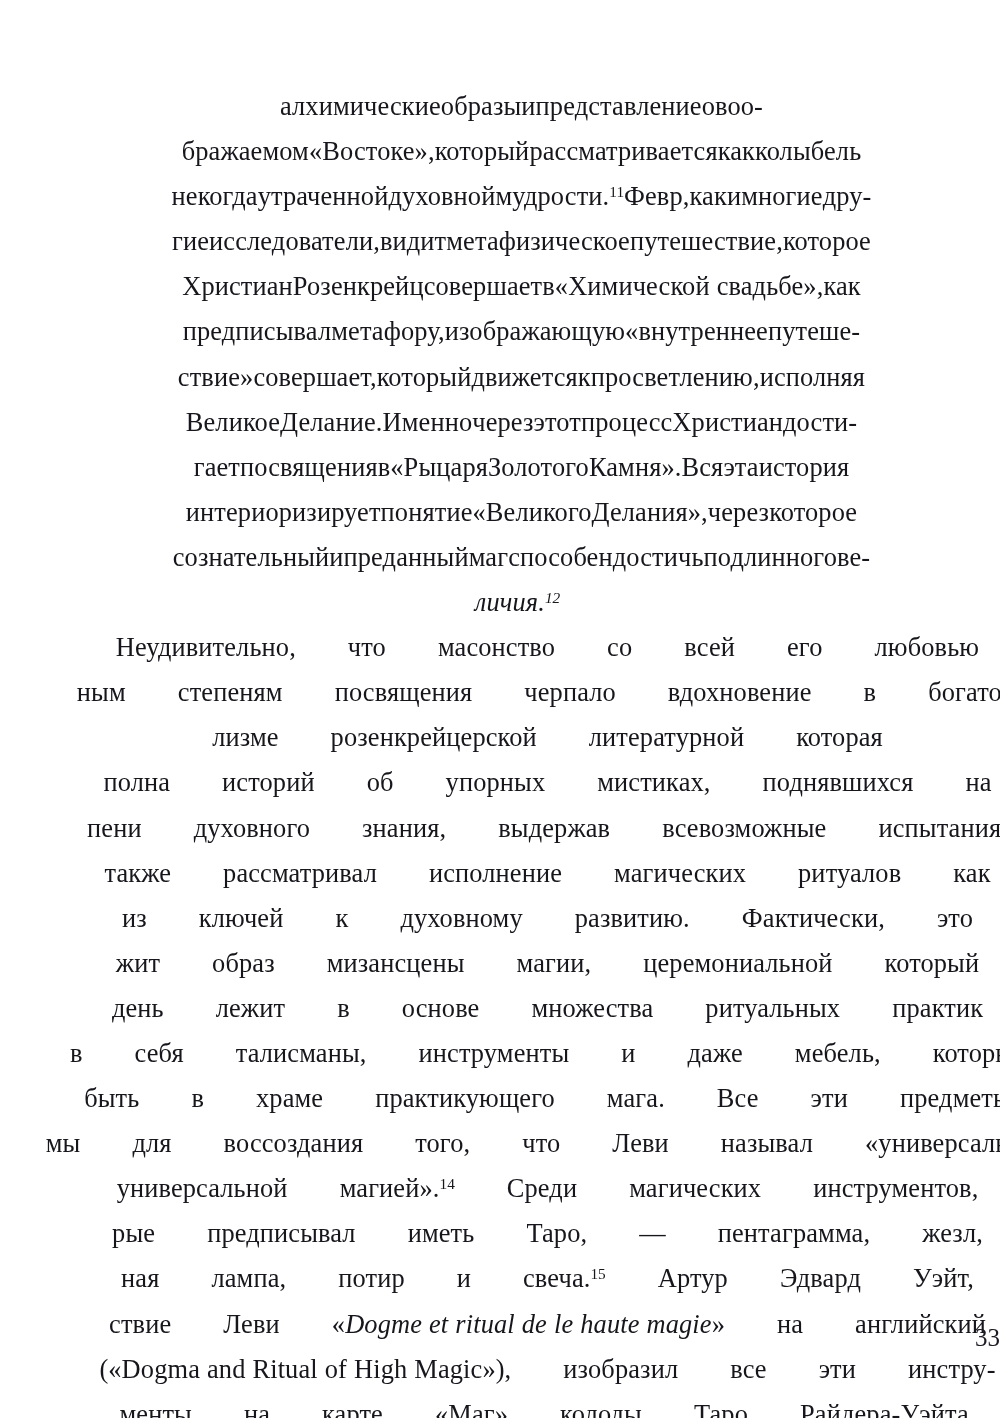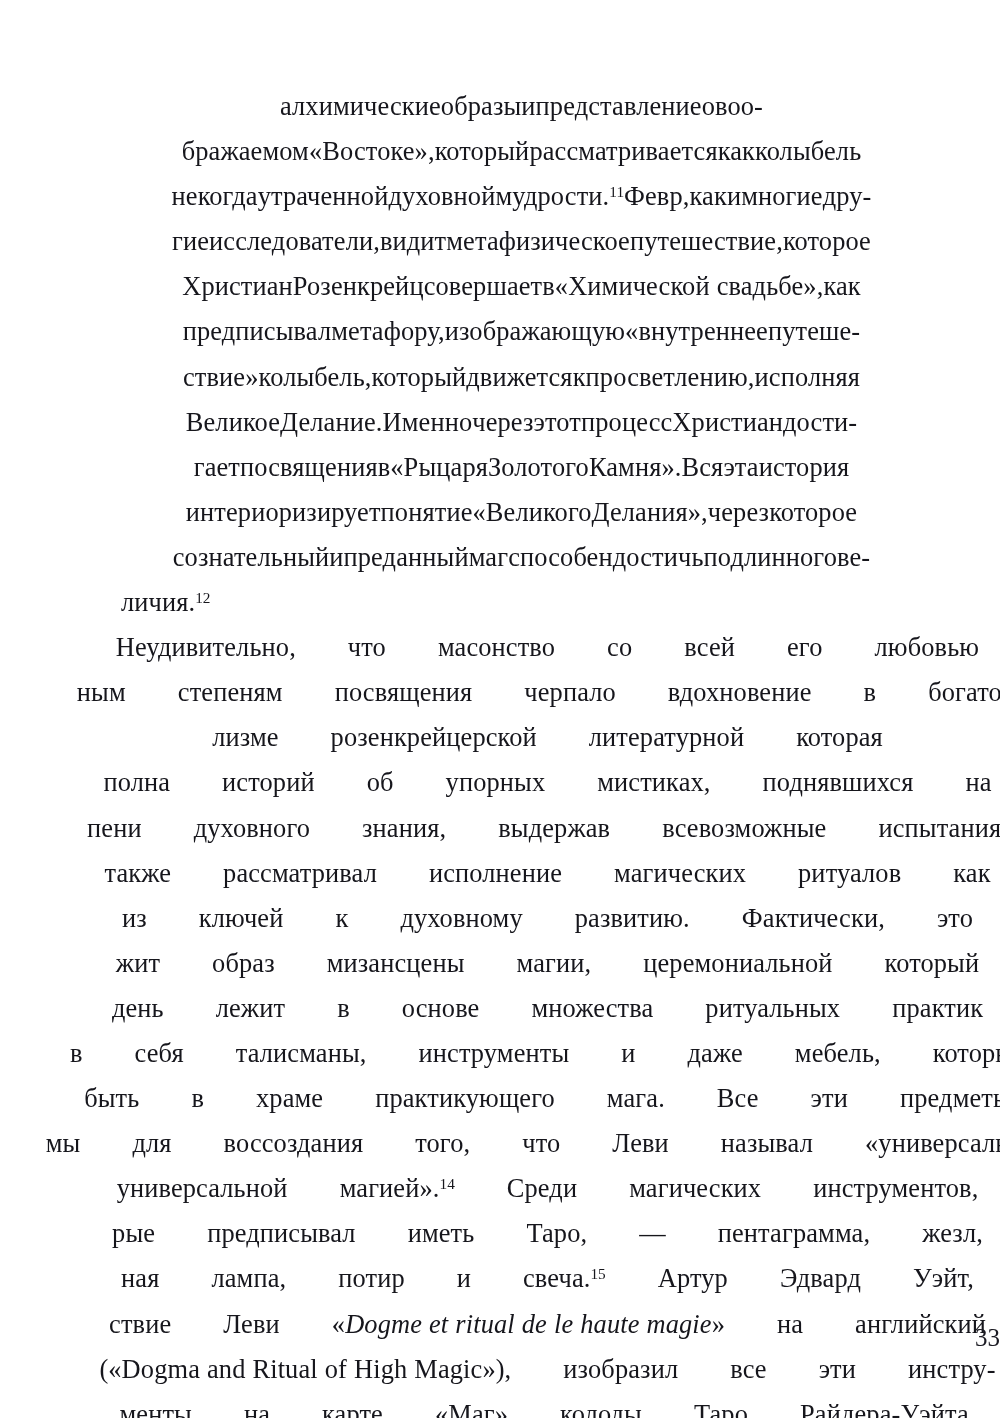--- a/index.html
+++ b/index.html
@@ -48,21 +48,22 @@
   }
   
   .jline {
     display: flex;
     justify-content: center;
     width: 100%;
     line-height: 45.1px;
     white-space: pre;
   }
   .jline.last {
-    justify-content: flex-start;
+    justify-content: center;
+    font-style: italic;
   }
   .jline.last .w {
     margin-right: 0.30em;
   }
   .jline .w {
     display: inline-block;
     white-space: pre;
   }
   em, .it {
     margin-top: 28px;
@@ -90,21 +91,21 @@
 <div class="page">
 
   <div class="text-block">
     <div class="para" id="para-1">
         <div class="jline"><span class="w">алхимические</span><span class="w">образы</span><span class="w">и</span><span class="w">представление</span><span class="w">о</span><span class="w">воо-</span></div>
         <div class="jline"><span class="w">бражаемом</span><span class="w">«Востоке»,</span><span class="w">который</span><span class="w">рассматривается</span><span class="w">как</span><span class="w">колыбель</span></div>
         <div class="jline"><span class="w">некогда</span><span class="w">утраченной</span><span class="w">духовной</span><span class="w">мудрости.<sup>11</sup></span><span class="w">Февр,</span><span class="w">как</span><span class="w">и</span><span class="w">многие</span><span class="w">дру-</span></div>
         <div class="jline"><span class="w">гие</span><span class="w">исследователи,</span><span class="w">видит</span><span class="w">метафизическое</span><span class="w">путешествие,</span><span class="w">которое</span></div>
         <div class="jline"><span class="w">Христиан</span><span class="w">Розенкрейц</span><span class="w">совершает</span><span class="w">в</span><span class="w">«Химической свадьбе»,</span><span class="w">как</span></div>
         <div class="jline"><span class="w">предписывал</span><span class="w">метафору,</span><span class="w">изображающую</span><span class="w">«внутреннее</span><span class="w">путеше-</span></div>
-        <div class="jline"><span class="w">ствие»</span><span class="w">колыбель,</span><span class="w">который</span><span class="w">движется</span><span class="w">к</span><span class="w">просветлению,</span><span class="w">исполняя</span></div>
+        <div class="jline"><span class="w">ствие»</span><span class="w">совершает,</span><span class="w">который</span><span class="w">движется</span><span class="w">к</span><span class="w">просветлению,</span><span class="w">исполняя</span></div>
         <div class="jline"><span class="w">Великое</span><span class="w">Делание.</span><span class="w">Именно</span><span class="w">через</span><span class="w">этот</span><span class="w">процесс</span><span class="w">Христиан</span><span class="w">дости-</span></div>
         <div class="jline"><span class="w">гает</span><span class="w">посвящения</span><span class="w">в</span><span class="w">«Рыцаря</span><span class="w">Золотого</span><span class="w">Камня».</span><span class="w">Вся</span><span class="w">эта</span><span class="w">история</span></div>
         <div class="jline"><span class="w">интериоризирует</span><span class="w">понятие</span><span class="w">«Великого</span><span class="w">Делания»,</span><span class="w">через</span><span class="w">которое</span></div>
         <div class="jline"><span class="w">сознательный</span><span class="w">и</span><span class="w">преданный</span><span class="w">маг</span><span class="w">способен</span><span class="w">достичь</span><span class="w">подлинного</span><span class="w">ве-</span></div>
         <div class="jline last"><span class="w">личия.<sup>12</sup></span></div>
       </div>
     <div class="para indented" id="para-2">
         <div class="jline"><span class="lead"></span><span class="w">Неудивительно,</span><span class="w">что</span><span class="w">масонство</span><span class="w">со</span><span class="w">всей</span><span class="w">его</span><span class="w">любовью</span></div>
         <div class="jline"><span class="w">ным</span><span class="w">степеням</span><span class="w">посвящения</span><span class="w">черпало</span><span class="w">вдохновение</span><span class="w">в</span><span class="w">богатом</span></div>
         <div class="jline"><span class="w">лизме</span><span class="w">розенкрейцерской</span><span class="w">литературной</span><span class="w">которая</span></div>

